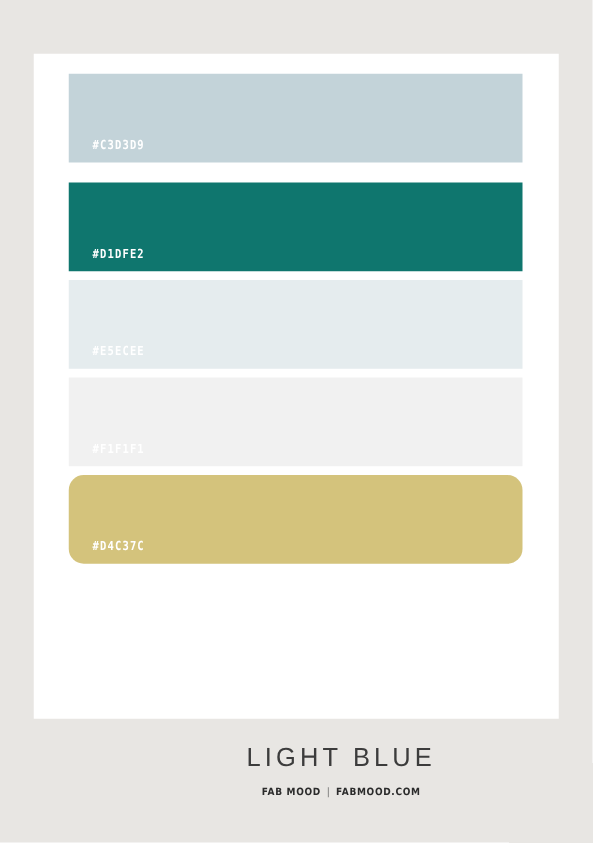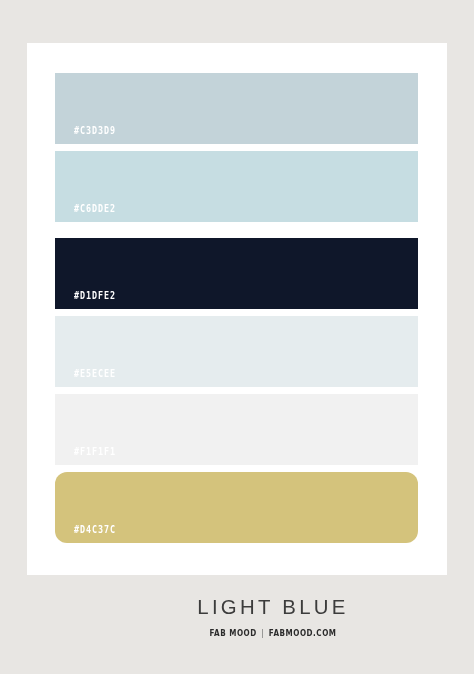--- a/index.html
+++ b/index.html
@@ -24,21 +24,21 @@
     left: 27px;
     top: 43px;
     width: 420px;
     height: 532px;
     background: #ffffff;
     box-sizing: border-box;
   }
   .swatch-stack {
     position: absolute;
     left: 28px;
-    top: 30px;
+    top: 16px;
     width: 363px;
   }
   .swatch {
     position: relative;
     width: 100%;
     height: 71px;
     margin-bottom: 7px;
     box-sizing: border-box;
   }
   .swatch:last-child {
@@ -99,25 +99,22 @@
 
 <div class="poster">
 
   <div class="card" style="background: rgb(255, 255, 255);">
     <div class="swatch-stack">
 
       <div class="swatch" style="background: rgb(195, 211, 217);">
         <span class="swatch-label">#C3D3D9</span>
       </div>
 
-      <div class="swatch" style="background: rgb(198, 221, 226);">
-        <span class="swatch-label">#C6DDE2</span>
-      </div>
 
-      <div class="swatch" style="background: #0f172a; margin-top: 16px;">
+      <div class="swatch" style="background: #0f766e; margin-top: 16px;">
         <span class="swatch-label">#D1DFE2</span>
       </div>
 
       <div class="swatch" style="background: rgb(229, 236, 238); text-align: right;">
         <span class="swatch-label">#E5ECEE</span>
       </div>
 
       <div class="swatch" style="background: rgb(241, 241, 241);">
         <span class="swatch-label">#F1F1F1</span>
       </div>

